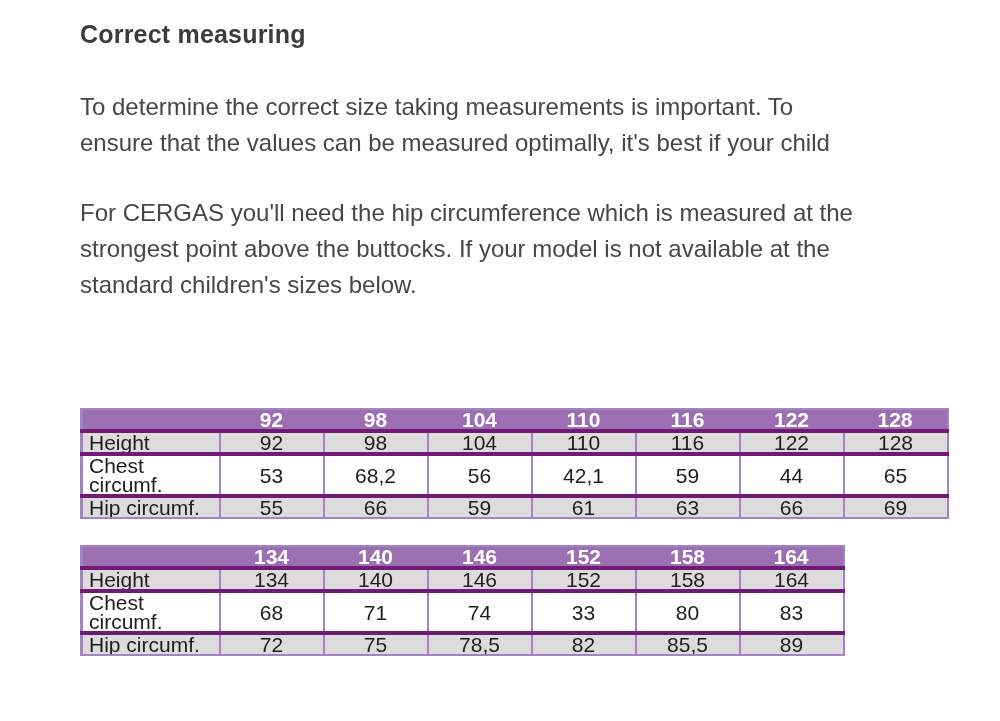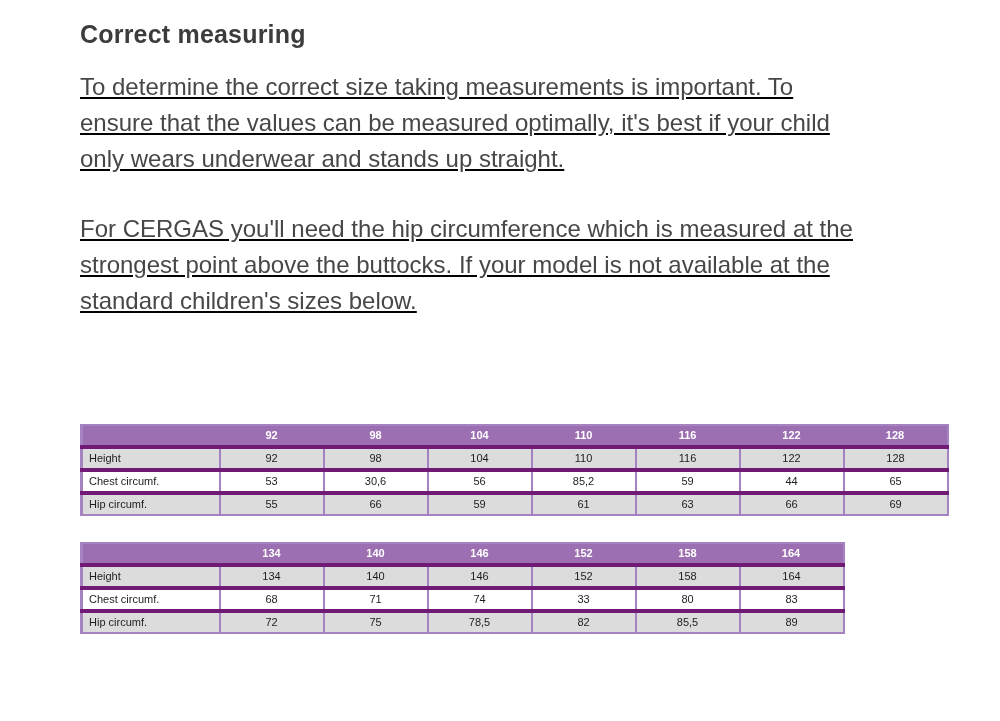--- a/index.html
+++ b/index.html
@@ -20,36 +20,36 @@
     overflow: hidden;
   }
   .page { padding: 20px 40px 0 80px; }
   h1.page-title {
     font-size: 25px;
     font-weight: bold;
     line-height: 28px;
     color: var(--heading-text);
     letter-spacing: 0.2px;
   }
-  .paragraphs { margin-top: 21px; text-decoration: underline; }
+  .paragraphs { margin-top: 41px; }
   .para {
     font-size: 24px;
     line-height: 36px;
     color: var(--body-text);
   }
   .para + .para { margin-top: 34px; }
   .para-line { white-space: pre; }
   .tables { margin-top: 105px; }
   table.size-table {
     border-collapse: collapse;
     table-layout: fixed;
     border: 2px solid var(--table-border);
     border-left-width: 3px;
     background: #ffffff;
-    font-size: 11px;
+    font-size: 21px;
     color: var(--table-text);
   }
   table.size-table + table.size-table { margin-top: 26px; }
   .size-table col { width: 104px; }
   .size-table col.label-col { width: 138px; }
   .size-table thead th {
     background: var(--table-header-bg);
     color: var(--header-text);
     font-weight: bold;
     height: 19px;
@@ -77,21 +77,20 @@
 </style>
 </head>
 <body>
 
 <div class="page">
   <h1 class="page-title">Correct measuring</h1>
   <div class="paragraphs">
       <div class="para">
         <div class="para-line">To determine the correct size taking measurements is important. To</div>
         <div class="para-line">ensure that the values can be measured optimally, it's best if your child</div>
-        <div class="para-line">only wears underwear and stands up straight.</div>
       </div>
       <div class="para">
         <div class="para-line">For CERGAS you'll need the hip circumference which is measured at the</div>
         <div class="para-line">strongest point above the buttocks. If your model is not available at the</div>
         <div class="para-line">standard children's sizes below.</div>
       </div>
     </div>
   <div class="tables">
       <table class="size-table">
         <colgroup>
@@ -123,23 +122,23 @@
             <td>98</td>
             <td>104</td>
             <td>110</td>
             <td>116</td>
             <td>122</td>
             <td>128</td>
           </tr>
           <tr>
             <th scope="row">Chest circumf.</th>
             <td>53</td>
-            <td>30,6</td>
+            <td>68,2</td>
             <td>56</td>
-            <td>85,2</td>
+            <td>42,1</td>
             <td>59</td>
             <td>44</td>
             <td>65</td>
           </tr>
           <tr>
             <th scope="row">Hip circumf.</th>
             <td>55</td>
             <td>66</td>
             <td>59</td>
             <td>61</td>

